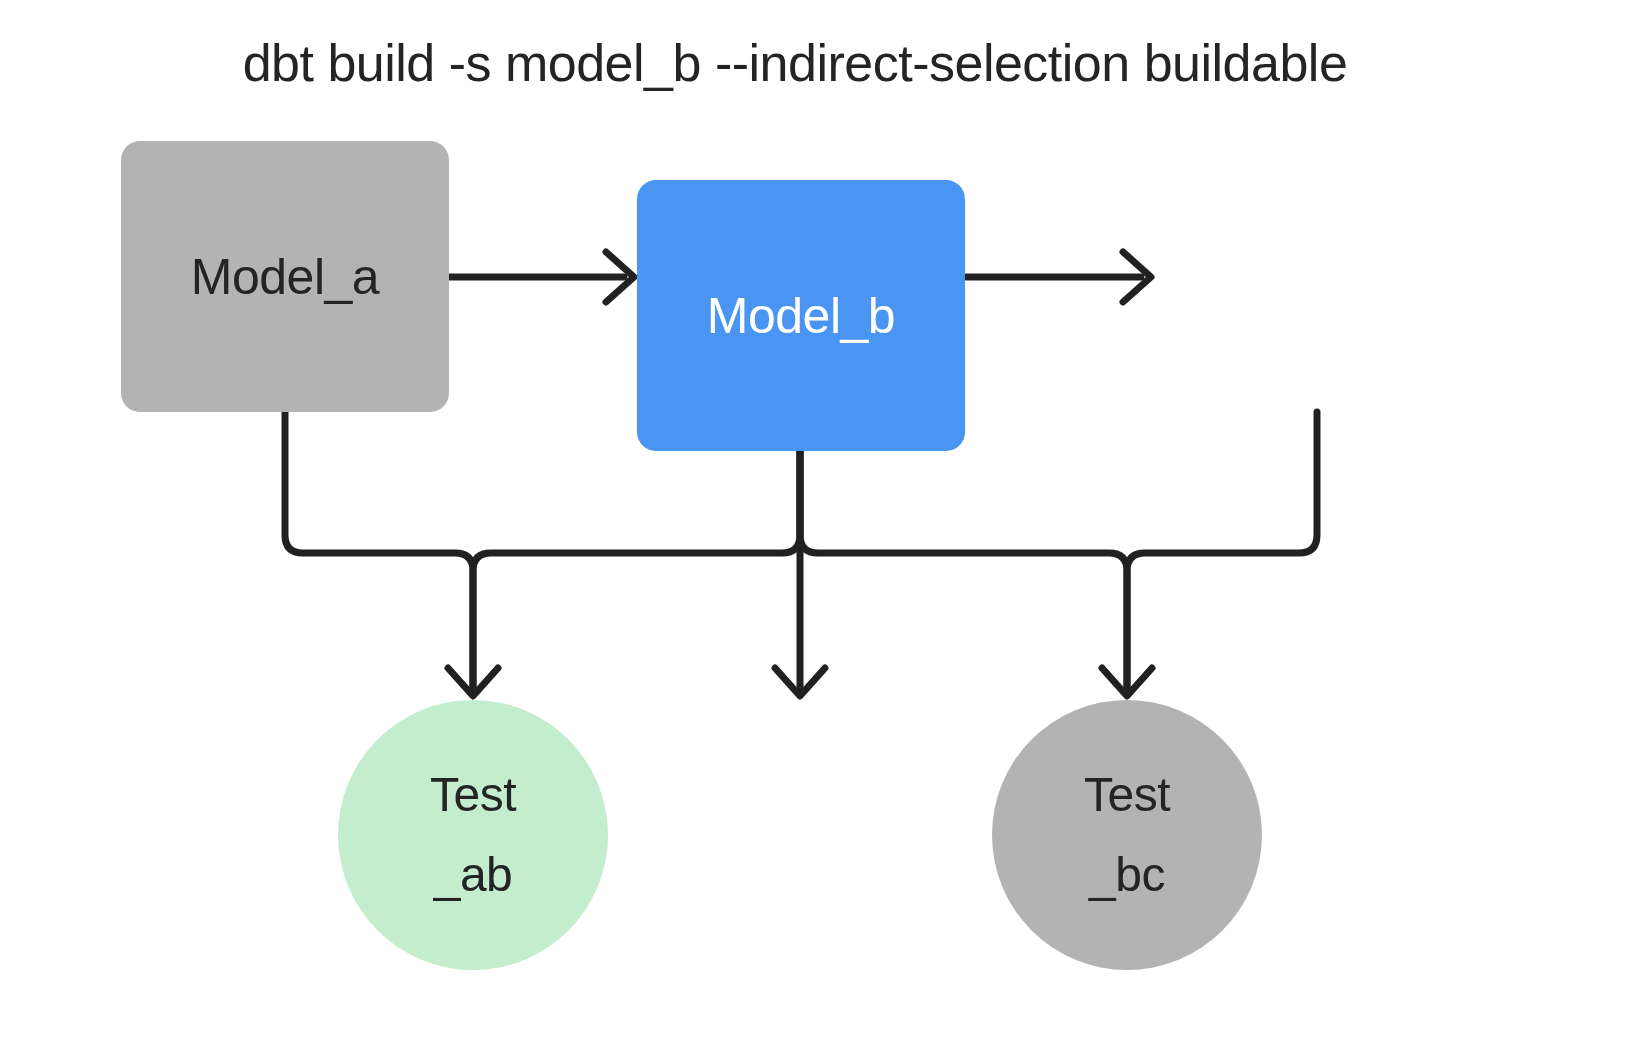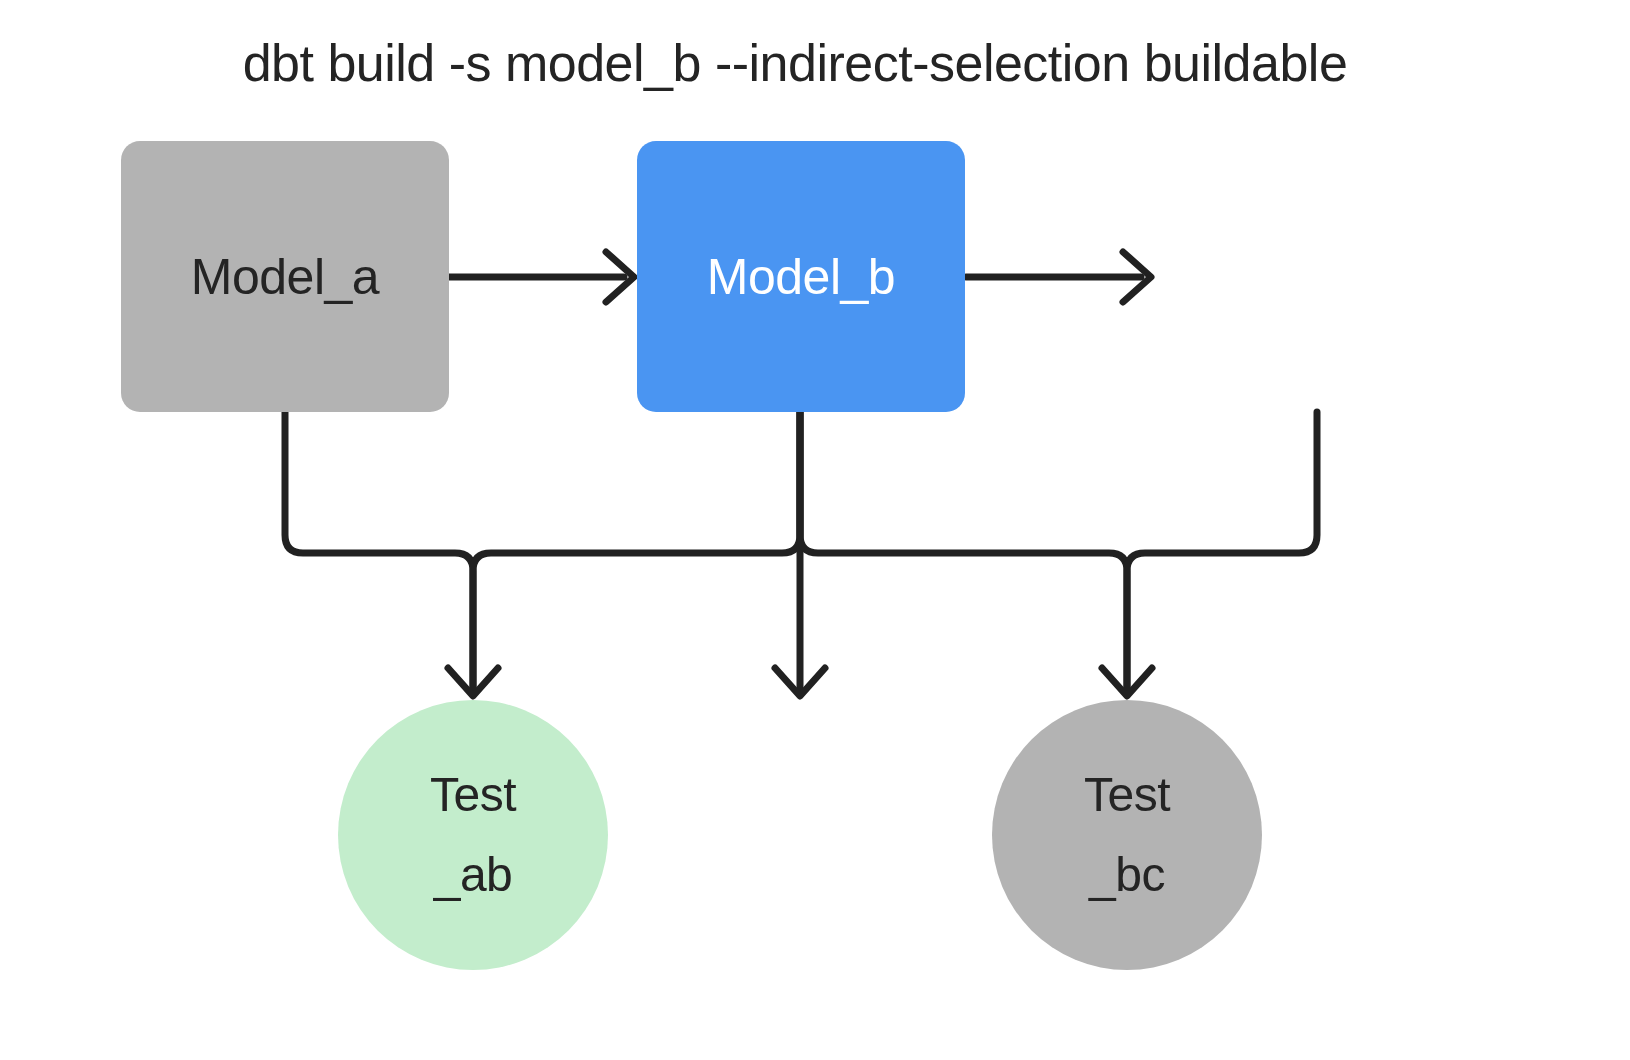--- a/index.html
+++ b/index.html
@@ -84,21 +84,21 @@
 
       <path d="M1317 412 V535 Q1317 553 1299 553 H1145 Q1127 553 1127 571 V688"></path>
       <path d="M1102 668 L1127 696 L1152 668"></path>
     </g>
   </svg>
 
   <div class="model-node model-a" style="background-color: rgb(179, 179, 179); color: rgb(36, 36, 36);">
     <span>Model_a</span>
   </div>
 
-  <div class="model-node model-b" style="background-color: rgb(74, 149, 242); color: rgb(255, 255, 255);">
+  <div class="model-node model-b" style="background-color: rgb(74, 149, 242); color: rgb(255, 255, 255); margin-top: 39px;">
     <span>Model_b</span>
   </div>
 
 
   <div class="test-node test-ab" style="background-color: rgb(195, 237, 204); color: rgb(36, 36, 36);">
     <span>Test</span>
     <span>_ab</span>
   </div>
 
 

